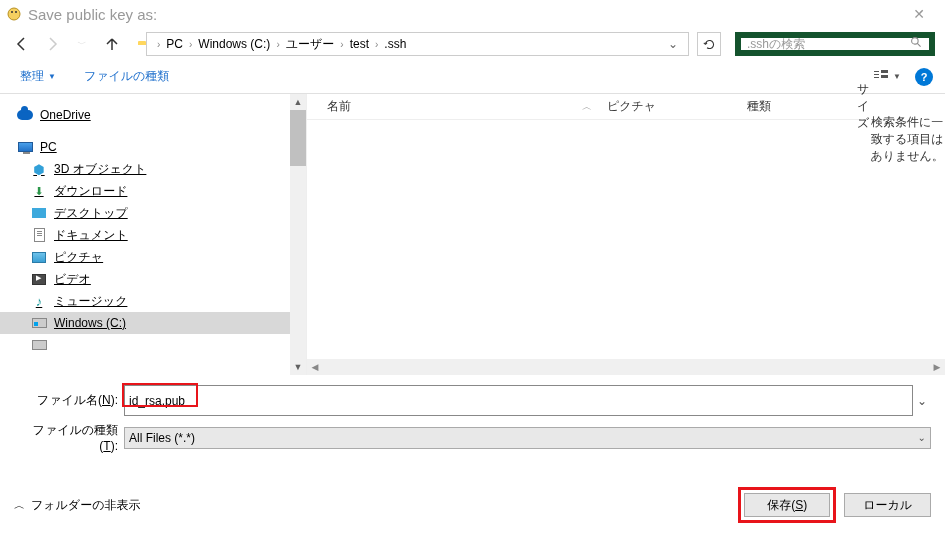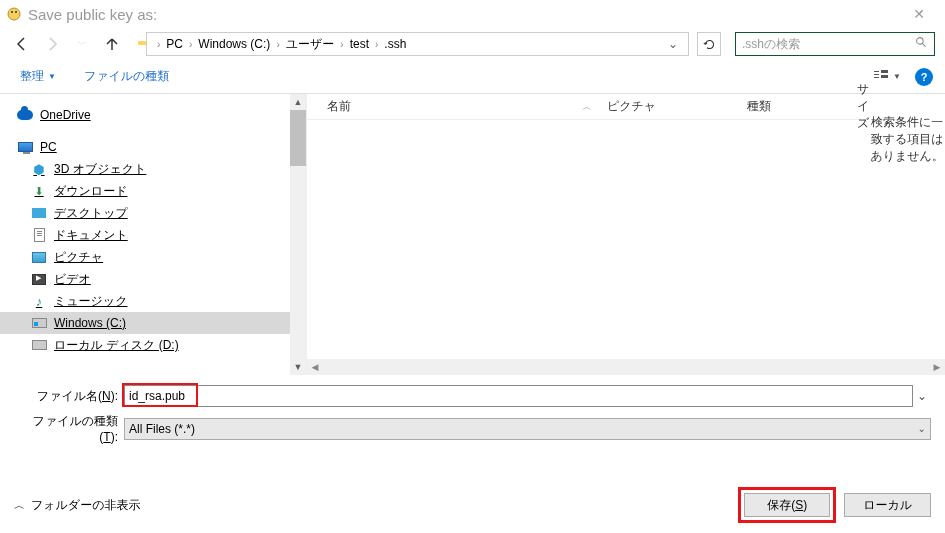--- a/index.html
+++ b/index.html
@@ -15,21 +15,21 @@
     .navbar { display: flex; align-items: center; height: 32px; padding: 0 10px; gap: 6px; }
     .nav-btn { width: 24px; height: 24px; display: flex; align-items: center; justify-content: center; color: #555; }
     .nav-btn.disabled { color: #ccc; }
     .folder-icon-yellow { width: 22px; height: 22px; background: #ffd75e; border-radius: 2px; position: relative; }
     .folder-icon-yellow::before { content: ""; position: absolute; top: -3px; left: 2px; width: 8px; height: 4px; background: #ffd75e; border-radius: 1px 1px 0 0; }
     .breadcrumb { flex: 1; display: flex; align-items: center; height: 24px; border: 1px solid #ccc; padding: 0 4px; margin-left: 4px; }
     .breadcrumb-sep { margin: 0 6px; color: #888; font-size: 10px; }
     .breadcrumb-item { color: #000; }
     .breadcrumb-dropdown { color: #666; padding: 0 6px; }
     .refresh-btn { width: 24px; height: 24px; border: 1px solid #ccc; display: flex; align-items: center; justify-content: center; margin-left: 2px; }
-    .search-box { width: 200px; height: 24px; border: 1px solid #14532d; display: flex; align-items: center; padding: 0 6px; margin-left: 8px; }
+    .search-box { width: 200px; height: 24px; border: 6px solid #14532d; display: flex; align-items: center; padding: 0 6px; margin-left: 8px; }
     .search-box input { border: none; outline: none; flex: 1; font-size: 12px; color: #888; background: transparent; }
     .search-box input::placeholder { color: #999; }
     .search-icon { color: #888; }
     
     
     .toolbar { display: flex; align-items: center; height: 34px; padding: 0 12px; border-bottom: 1px solid #e0e0e0; }
     .toolbar-btn { display: flex; align-items: center; color: #1e6fcc; padding: 4px 8px; gap: 2px; }
     .toolbar-btn .caret { font-size: 8px; margin-left: 2px; }
     .toolbar-spacer { flex: 1; }
     .view-btn { display: flex; align-items: center; gap: 4px; padding: 4px; color: #555; }
@@ -59,21 +59,21 @@
     .hscroll-arrow { width: 16px; background: #f0f0f0; display: flex; align-items: center; justify-content: center; color: #888; font-size: 9px; }
     .hscroll-track { flex: 1; background: #f0f0f0; }
     
     
     .form-area { padding: 10px 14px 4px 14px; }
     .form-row { display: flex; align-items: center; margin-bottom: 6px; }
     .form-label { width: 110px; text-align: right; padding-right: 6px; font-size: 12px; }
     .form-label u { text-decoration: underline; }
     .filename-wrap { flex: 1; position: relative; }
     .filename-highlight { position: absolute; top: -2px; left: -2px; width: 76px; height: 24px; border: 2px solid #e8141a; pointer-events: none; }
-    .filename-input { width: 100%; height: 22px; border: 1px solid #888; padding: 0 4px; font-size: 12px; }
+    .filename-input { width: 100%; height: 31px; border: 1px solid #888; padding: 0 4px; font-size: 12px; }
     .filename-dropdown { width: 18px; text-align: center; color: #555; }
     .filetype-select { flex: 1; height: 22px; border: 1px solid #aaa; background: #e8e8e8; padding: 0 4px; font-size: 12px; display: flex; align-items: center; justify-content: space-between; }
     
     
     .footer { position: absolute; bottom: 10px; left: 14px; right: 14px; display: flex; align-items: center; }
     .footer-toggle { display: flex; align-items: center; gap: 6px; font-size: 12px; }
     .footer-spacer { flex: 1; }
     .btn { height: 24px; padding: 0 18px; border: 1px solid #aaa; background: #e8e8e8; font-size: 12px; display: flex; align-items: center; }
     .btn-save-wrap { border: 3px solid #e8141a; padding: 3px; margin-right: 8px; }
     .btn-save { padding: 0 22px; }
@@ -237,21 +237,20 @@
       <div class="tree-item indent1 selected">
         <span class="tree-icon">
             <span class="ico-drive ico-drive-win"></span>
           </span>
         <span>Windows (C:)</span>
       </div>
       <div class="tree-item indent1">
         <span class="tree-icon">
             <span class="ico-drive"></span>
           </span>
-        <span>ローカル ディスク (D:)</span>
       </div>
     </div>
     <div class="sidebar-scroll-track">
       <div class="sidebar-scroll-arrow" style="top:0;">▲</div>
       <div class="sidebar-scroll-thumb" style="top:16px;"></div>
       <div class="sidebar-scroll-arrow" style="bottom:0;">▼</div>
     </div>
   </div>
 
   <div class="file-area">

